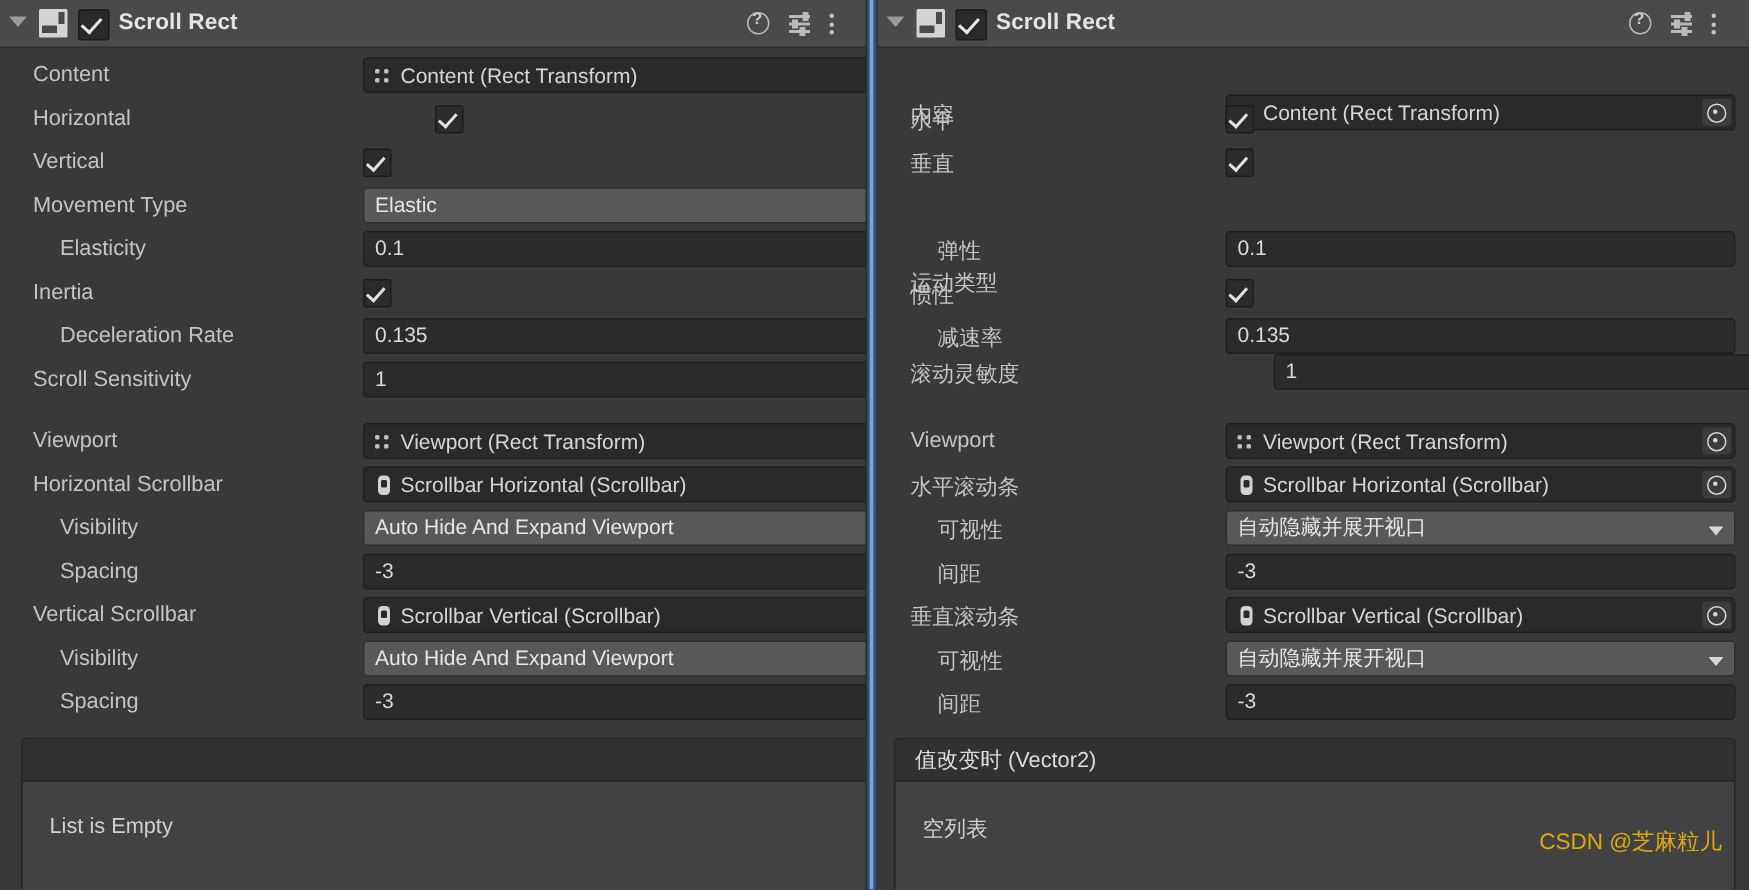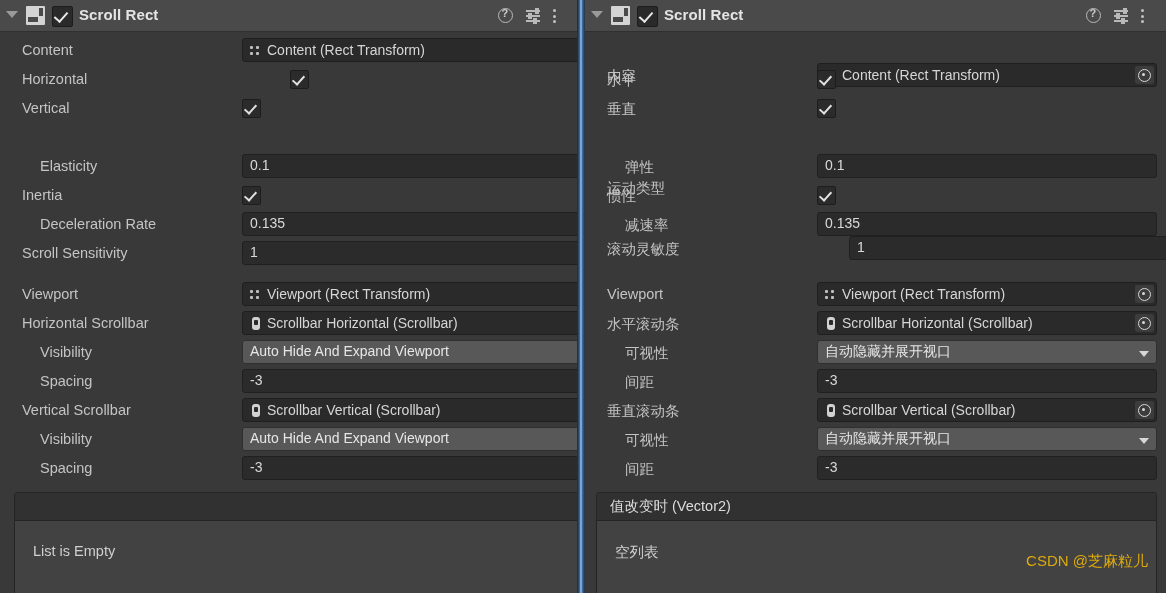--- a/index.html
+++ b/index.html
@@ -212,20 +212,26 @@
         <div class="pfield checkfield" style="left: 242px;">
           <span class="tick"></span>
         </div>
       </div>
       <div class="prop" style="top: 94px;">
         <div class="plabel ind0">Vertical</div>
         <div class="pfield checkfield" style="left: 242px;">
           <span class="tick"></span>
         </div>
       </div>
+      <div class="prop" style="top: 123px;">
+        <div class="plabel ind0">Movement Type</div>
+        <div class="pfield popupfield" style="left: 242px; width: 358px;">
+          <span class="ptxt">Elastic</span>
+        </div>
+      </div>
       <div class="prop" style="top: 152px;">
         <div class="plabel ind1">Elasticity</div>
         <div class="pfield textfield" style="left: 242px; width: 358px;">
           <span class="ttxt">0.1</span>
         </div>
       </div>
       <div class="prop" style="top: 181px;">
         <div class="plabel ind0">Inertia</div>
         <div class="pfield checkfield" style="left: 242px;">
           <span class="tick"></span>

